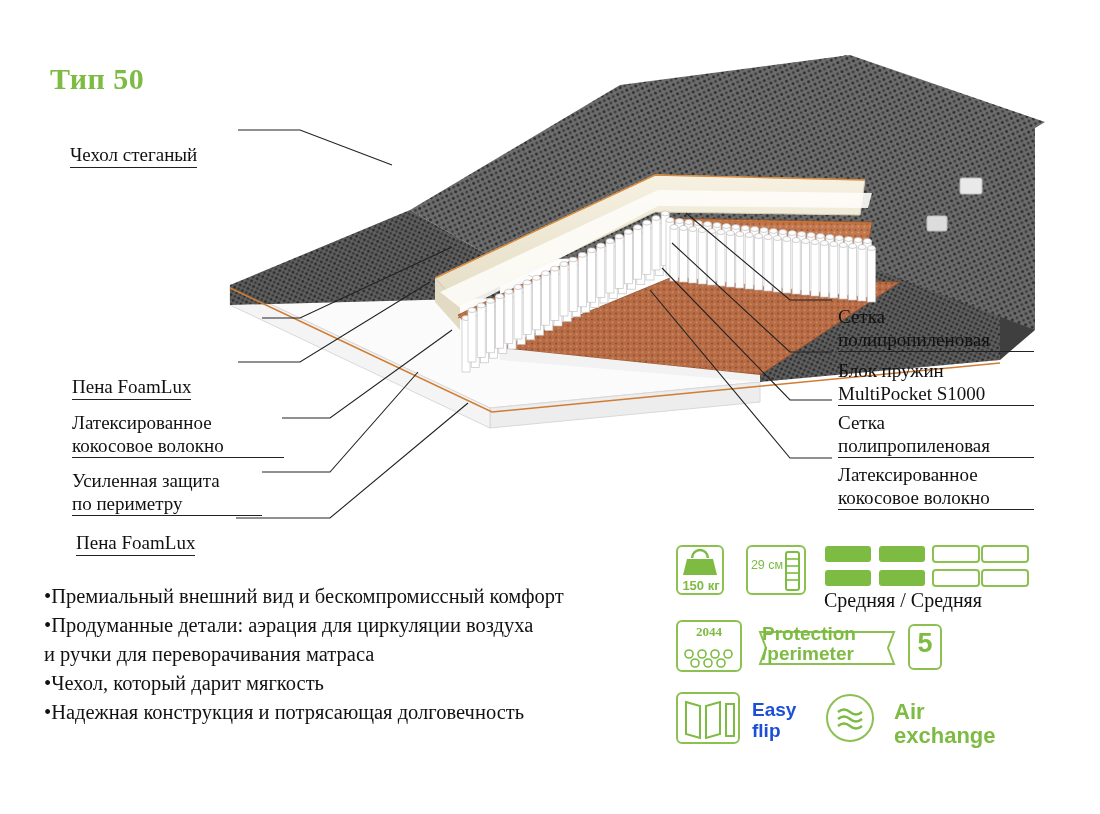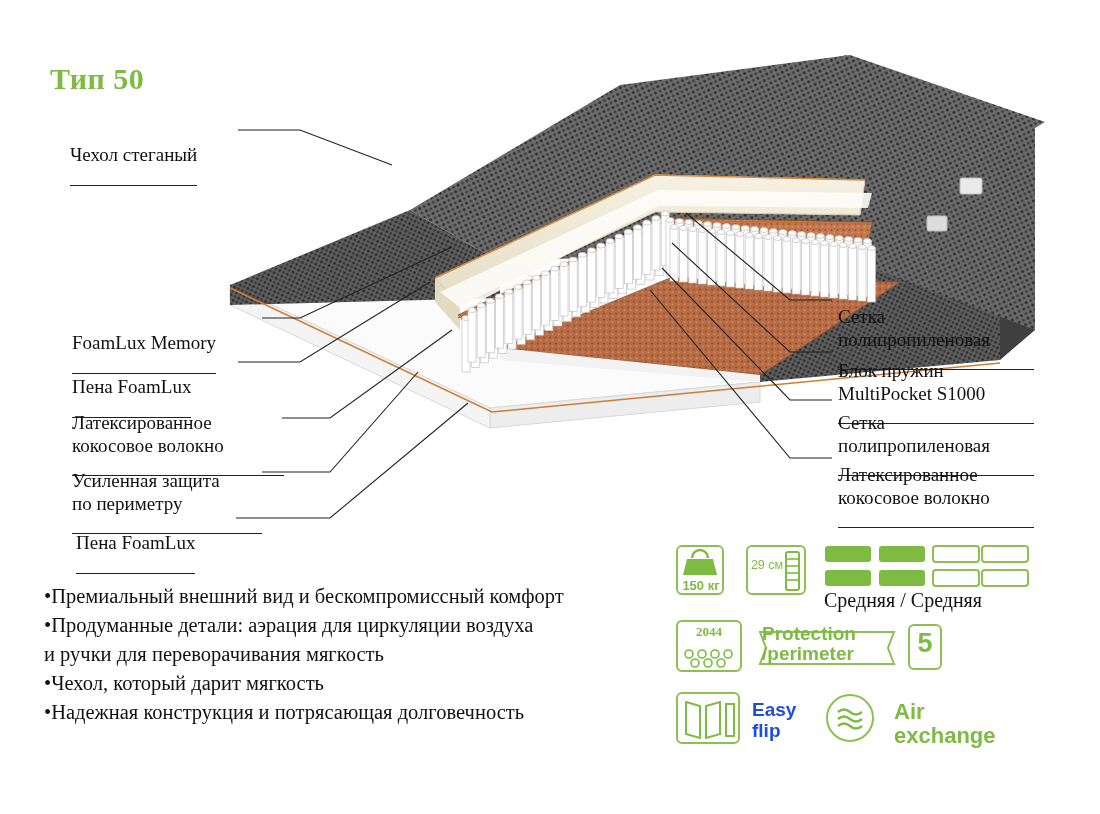--- a/index.html
+++ b/index.html
@@ -30,21 +30,21 @@
   }
 
   
   .label {
     font-size: 19px;
     color: #111111;
     line-height: 1.18;
     white-space: pre-line;
   }
   .label .ln { display: block; }
-  .label .ln.u { border-bottom: 1.3px solid #222; padding-bottom: 18px; }
+  .label .ln.u { border-bottom: 1.3px solid #222; padding-bottom: 0; }
 
   
   #bullets {
     left: 44px;
     top: 582px;
     font-size: 20.5px;
     color: #111;
     line-height: 1.42;
     width: 620px;
   }
@@ -565,23 +565,20 @@
       <path d="M832,458 L790,458 L650,290"></path>
     </g>
   </svg>
 
   <div id="title" class="abs">Тип 50</div>
 
   <div class="abs label" style="left:70px; top:122px;">
     <span class="ln u">Чехол стеганый</span>
   </div>
 
-  <div class="abs label" style="left:72px; top:310px;">
-    <span class="ln u">FoamLux Memory</span>
-  </div>
 
   <div class="abs label" style="left:72px; top:354px;">
     <span class="ln u">Пена FoamLux</span>
   </div>
 
   <div class="abs label" style="left:72px; top:390px; width:212px;">
     <span class="ln u">Латексированное
 кокосовое волокно</span>
   </div>
 
@@ -610,21 +607,21 @@
   </div>
 
   <div class="abs label" style="left:838px; top:442px; width:196px;">
     <span class="ln u">Латексированное
 кокосовое волокно</span>
   </div>
 
   <div id="bullets" class="abs">
     <span class="b">•Премиальный внешний вид и бескомпромиссный комфорт</span>
     <span class="b">•Продуманные детали: аэрация для циркуляции воздуха
- и ручки для переворачивания мягкость</span>
+ и ручки для переворачивания матраса</span>
     <span class="b">•Чехол, который дарит мягкость</span>
     <span class="b">•Надежная конструкция и потрясающая долговечность</span>
   </div>
 
   <div class="abs badge-box" style="left:676px; top:545px; width:48px; height:50px;">
     <svg width="44" height="30" viewBox="0 0 44 30" style="margin:2px auto 0;">
       <path d="M14 9 a8 8 0 0 1 16 0" fill="none" stroke="#7dbb42" stroke-width="2.4"></path>
       <path d="M9 10 h26 l4 16 h-34 z" fill="#7dbb42"></path>
     </svg>
   </div>

